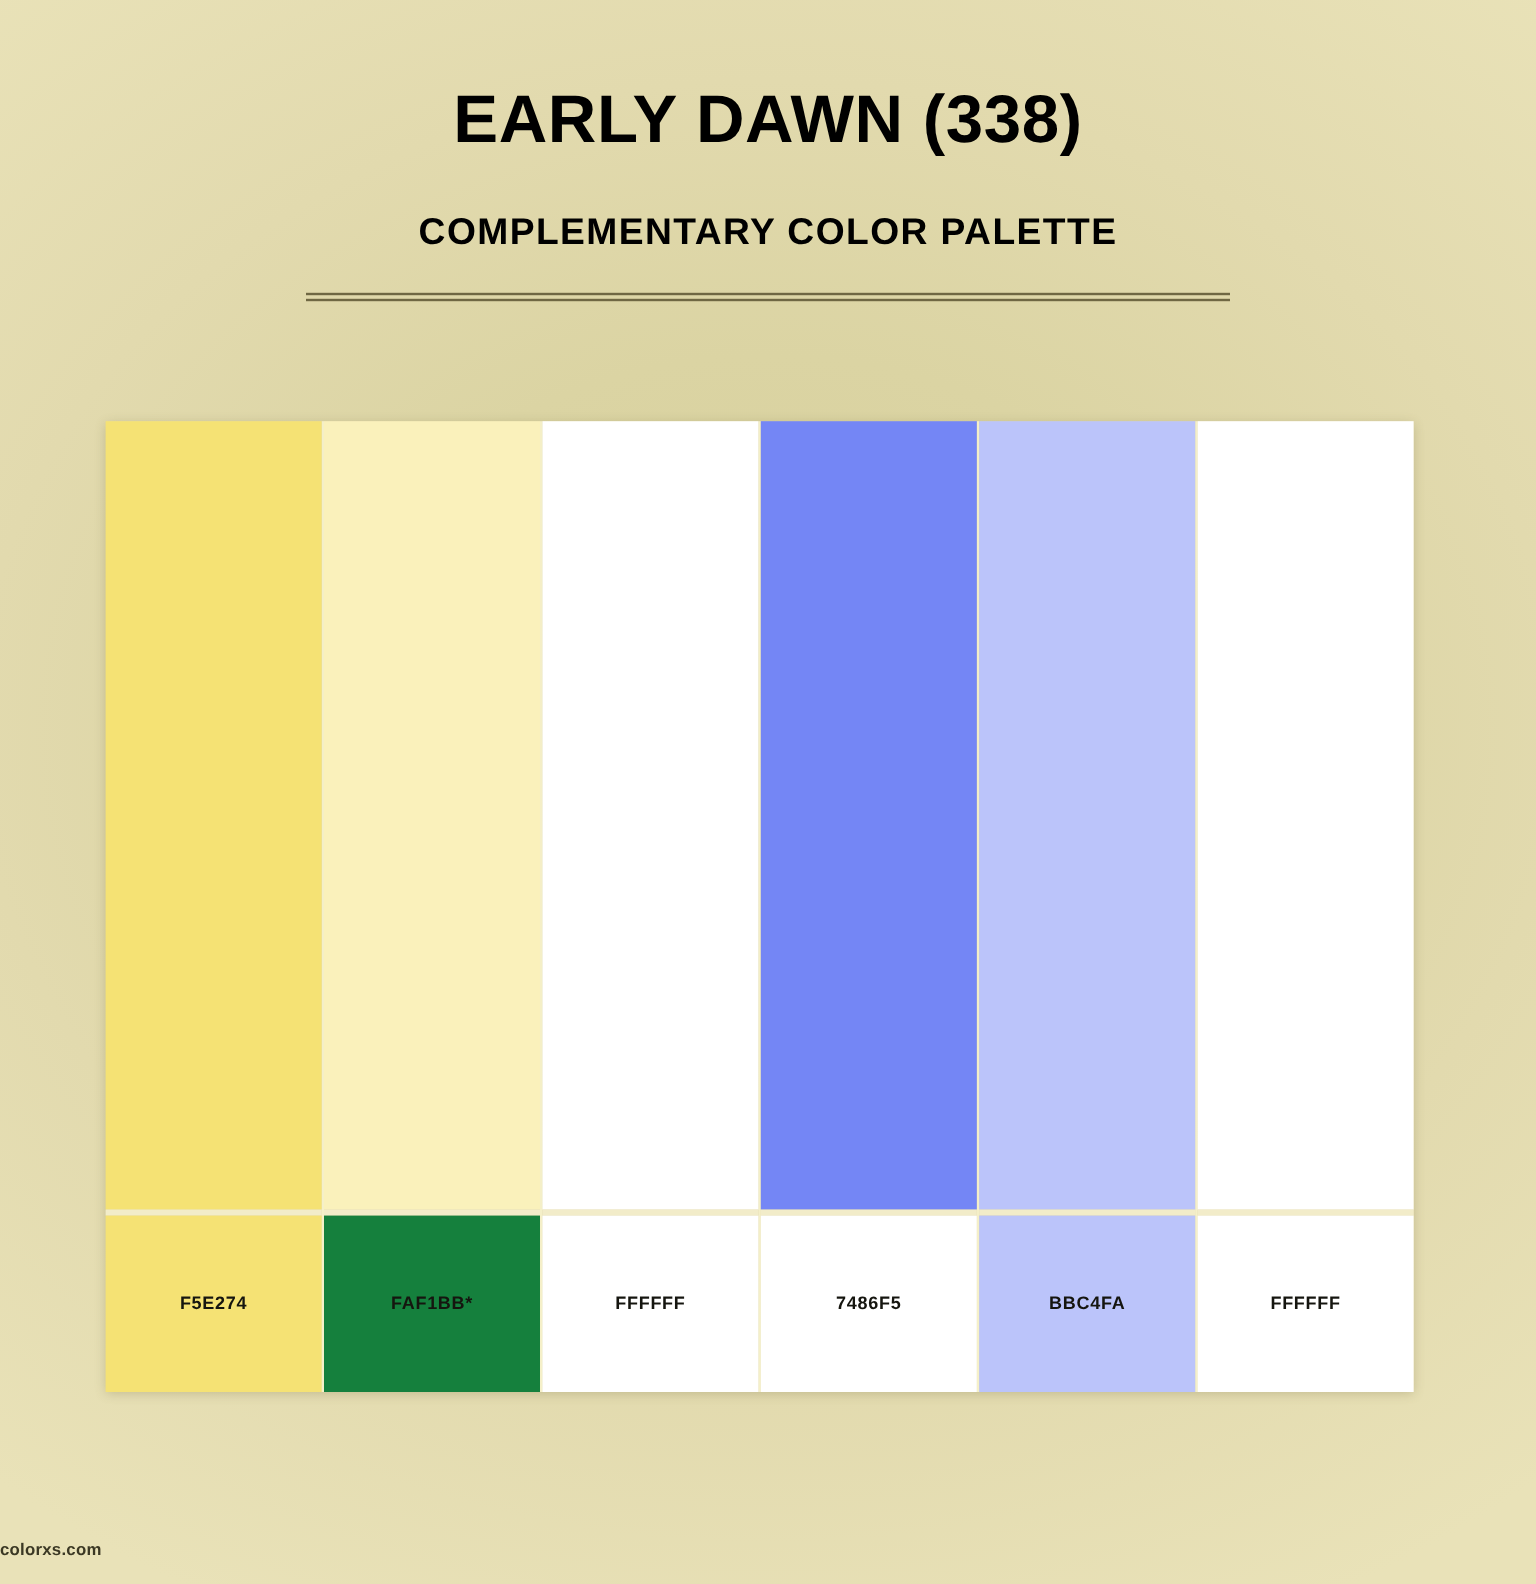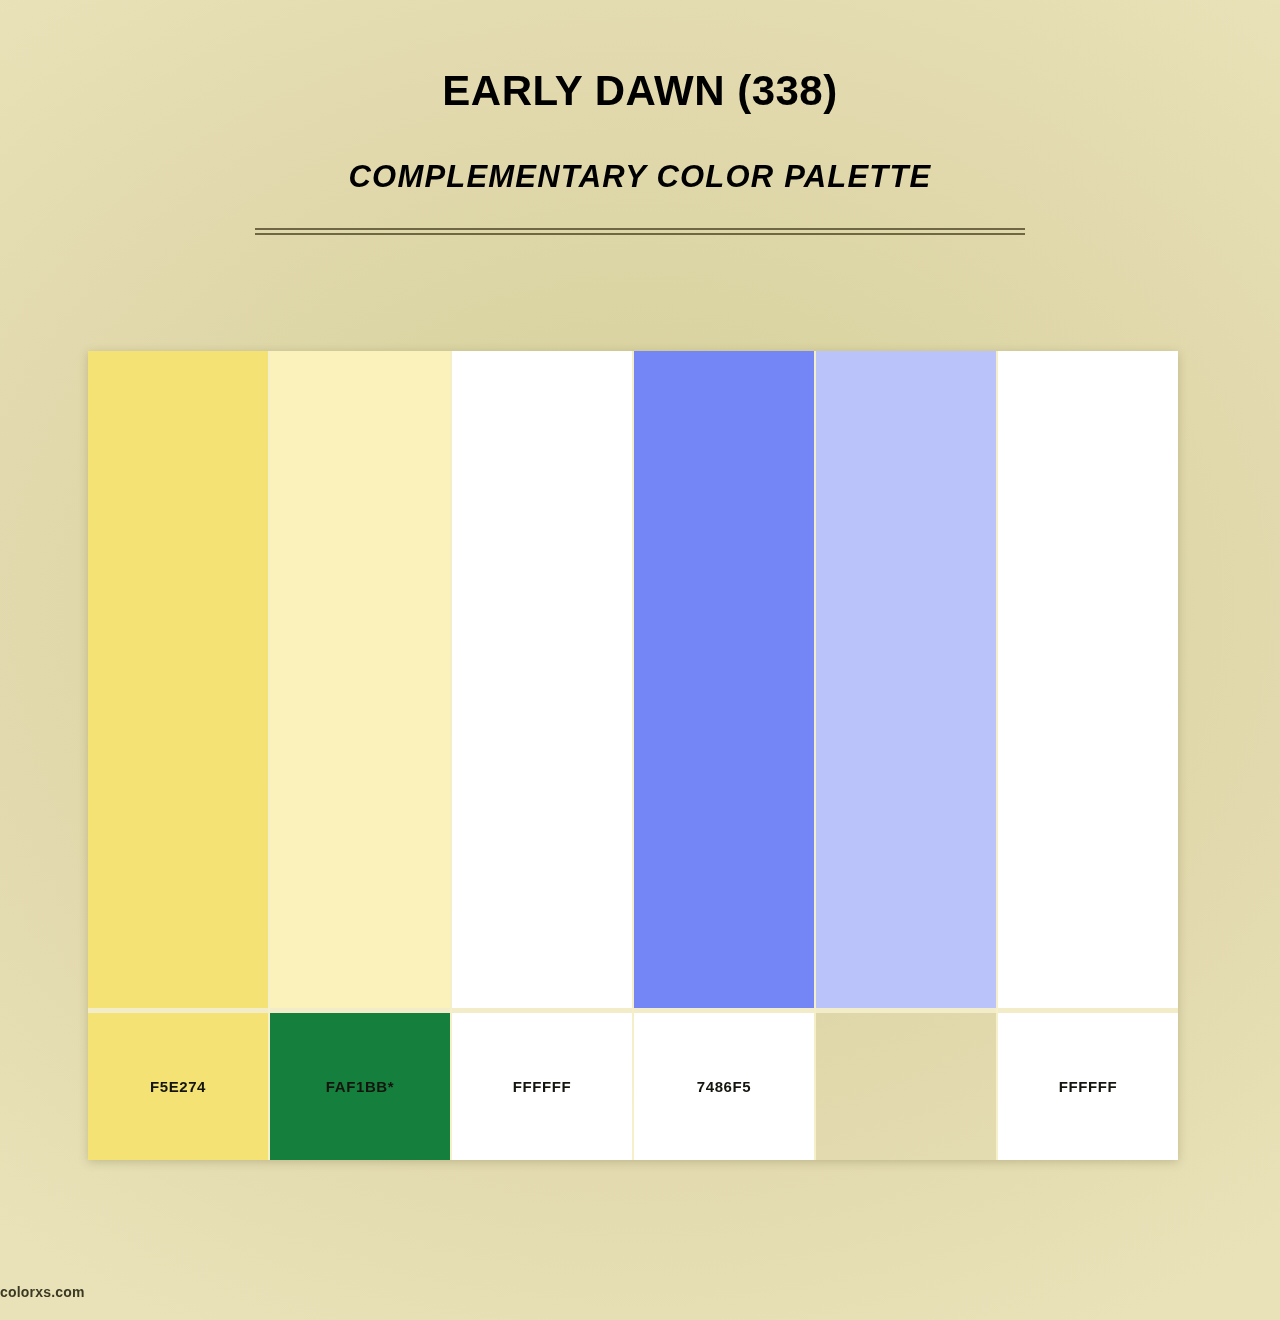--- a/index.html
+++ b/index.html
@@ -16,37 +16,36 @@
     position: relative;
   }
 
   
   .header {
     width: 100%;
     padding-top: 68px;
     text-align: center;
   }
   .title {
-    font-size: 42px;
+    font-size: 56px;
     font-weight: bold;
     color: #000000;
     letter-spacing: 0.5px;
     line-height: 1.1;
     margin: 0;
     font-stretch: condensed;
   }
   .subtitle {
     font-size: 31px;
     font-weight: bold;
     color: #000000;
     letter-spacing: 1.2px;
     line-height: 1.1;
     margin: 0;
     padding-top: 46px;
-    font-style: italic;
   }
   .divider {
     width: 770px;
     margin: 34px auto 0 auto;
     height: 7px;
     box-sizing: border-box;
     border-top: 2px solid #6f6743;
     border-bottom: 2px solid #6f6743;
   }
 
@@ -153,20 +152,23 @@
       <div class="swatch" style="background:#7486F5"></div>
       <div class="gap-line"></div>
       <div class="label-cell" style="background:#ffffff">
         <span class="label-text">7486F5</span>
       </div>
     </div>
 
     <div class="col">
       <div class="swatch" style="background:#BBC4FA"></div>
       <div class="gap-line"></div>
+      <div class="label-cell" style="background:#BBC4FA">
+        <span class="label-text">BBC4FA</span>
+      </div>
     </div>
 
     <div class="col">
       <div class="swatch" style="background:#FFFFFF"></div>
       <div class="gap-line"></div>
       <div class="label-cell" style="background:#FFFFFF">
         <span class="label-text">FFFFFF</span>
       </div>
     </div>
 

